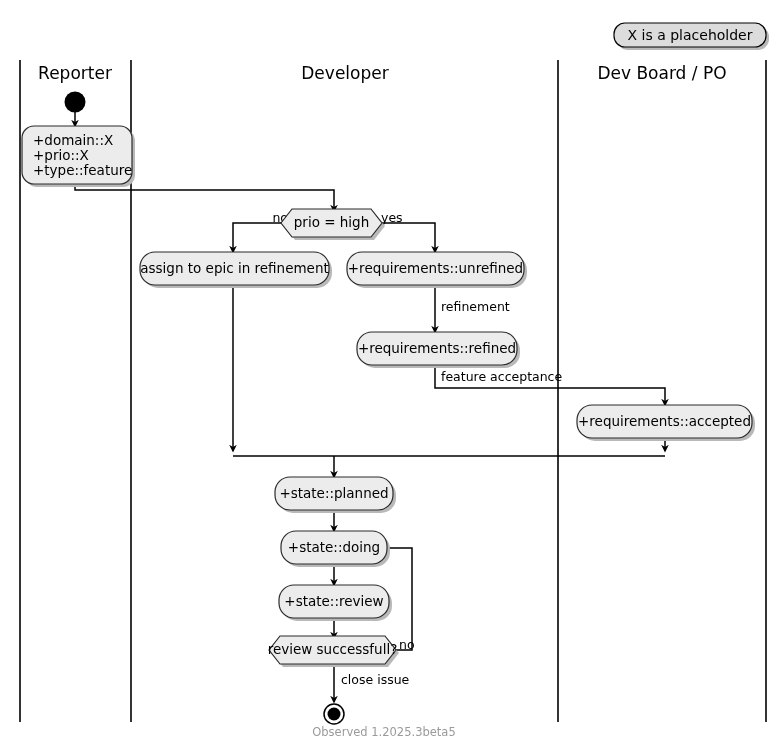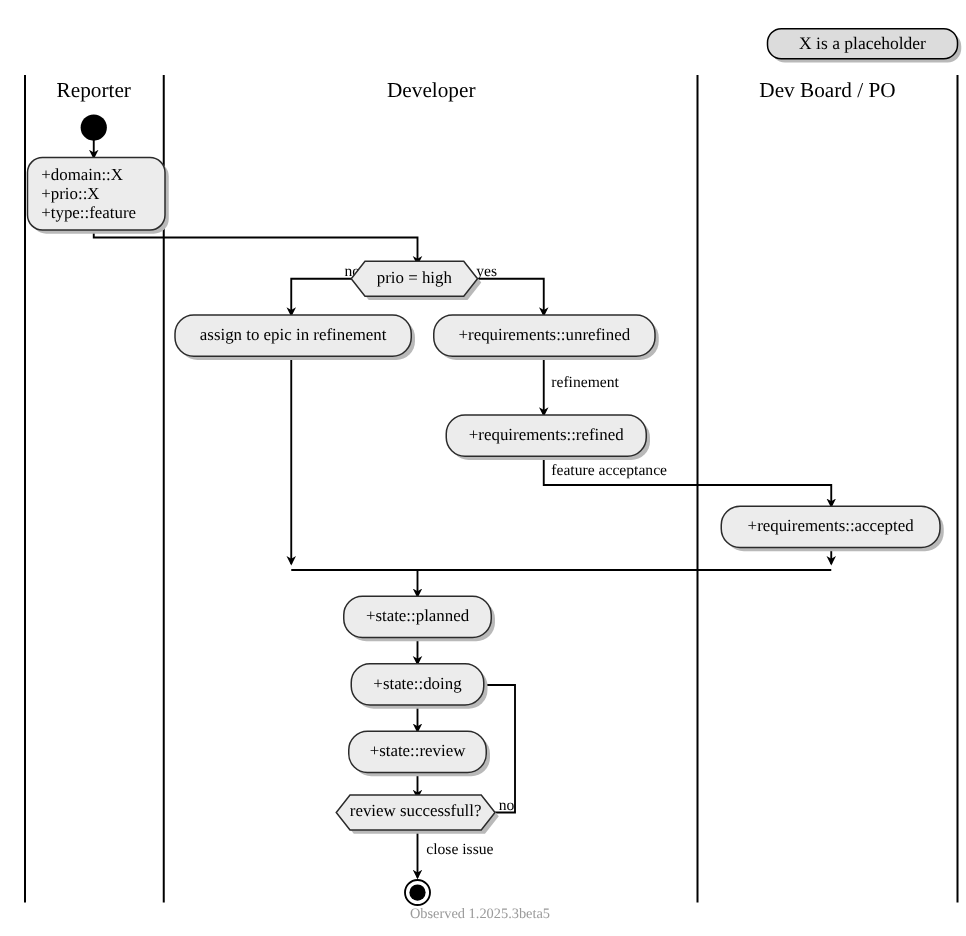--- a/index.html
+++ b/index.html
@@ -11,21 +11,20 @@
     font-family: "DejaVu Sans", sans-serif;
     width: 773px;
     height: 749px;
     overflow: hidden;
     position: relative;
   }
   #diagram-root {
     position: relative;
     width: 773px;
     height: 749px;
-    font-family: Liberation Serif, serif;
   }
   svg#uml-canvas {
     display: block;
     width: 773px;
     height: 749px;
   }
   .lane-divider {
     stroke: #000000;
     stroke-width: 1.6;
     fill: none;

